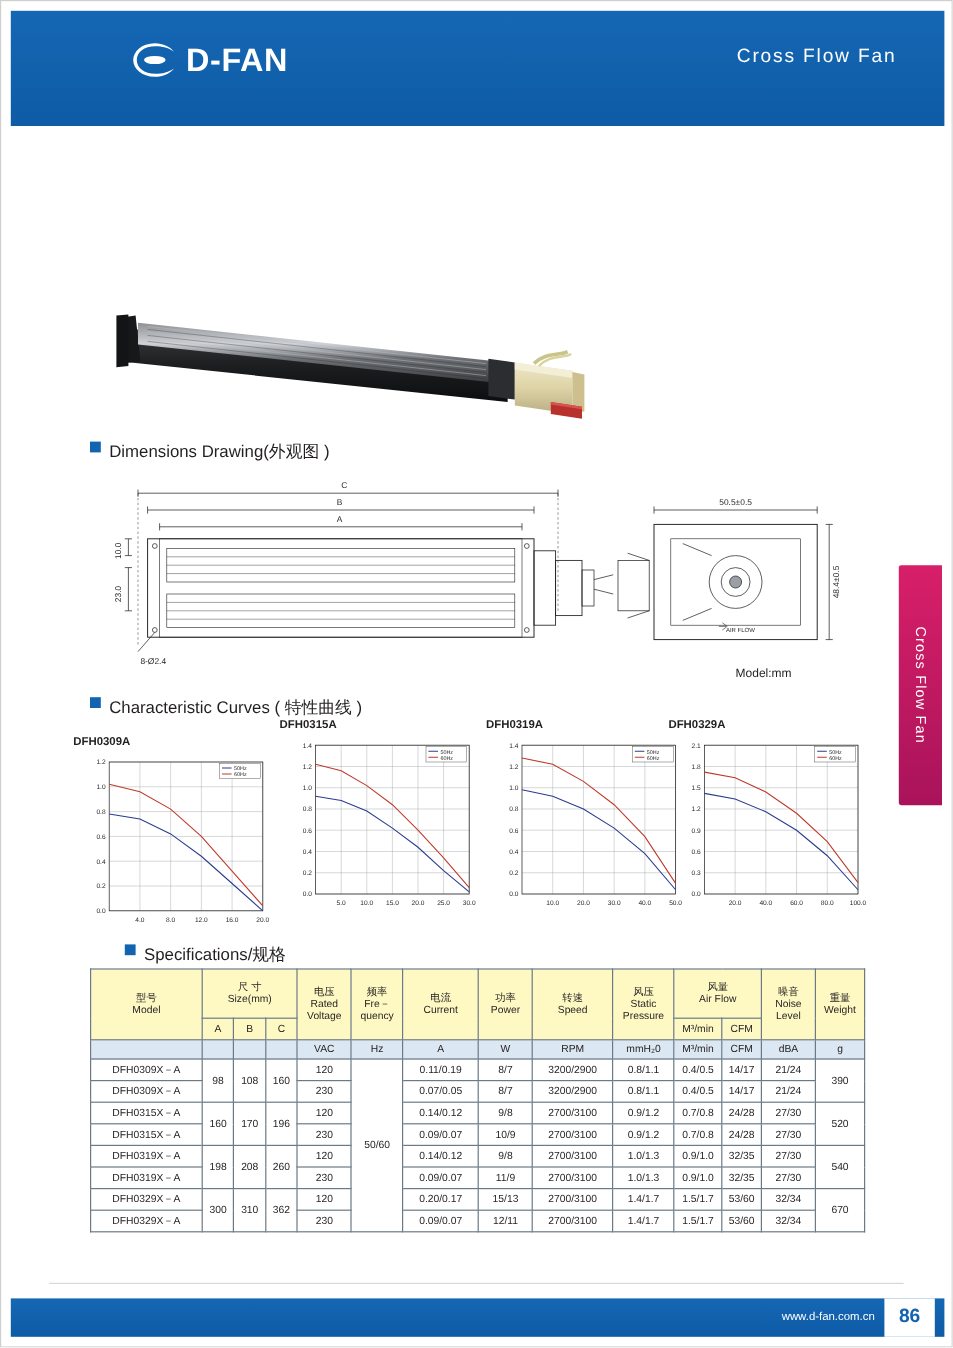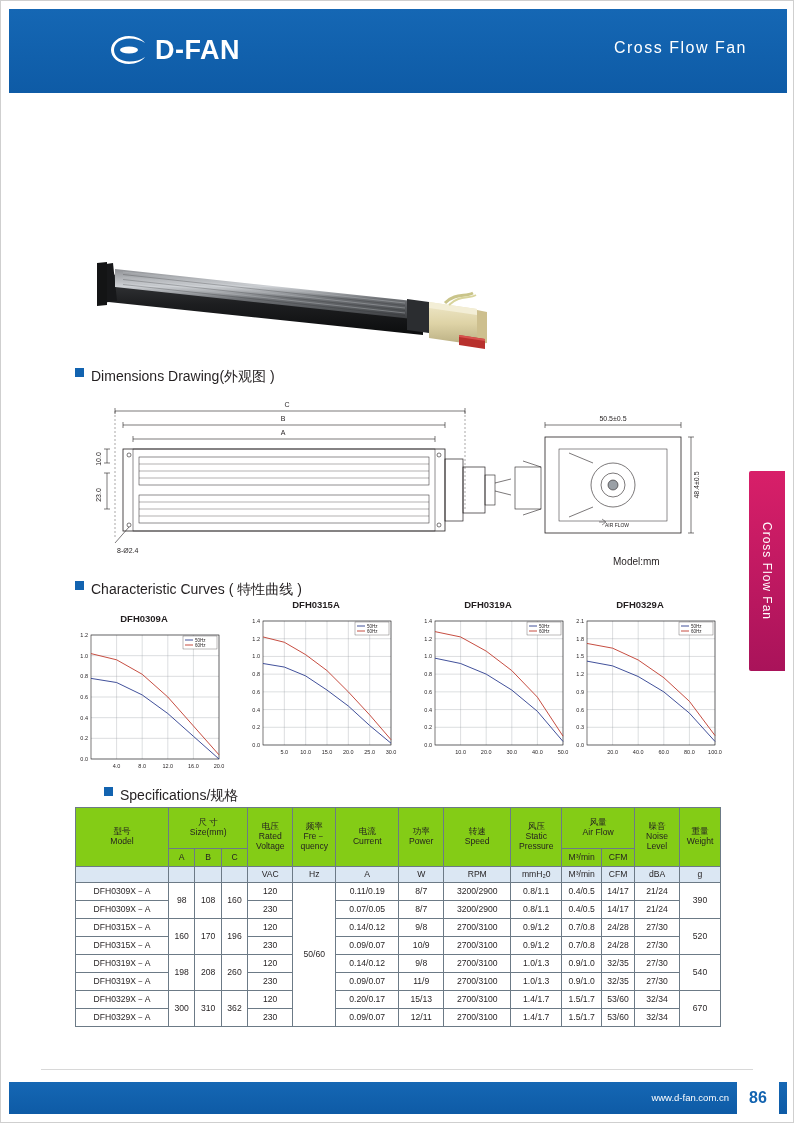--- a/index.html
+++ b/index.html
@@ -20,21 +20,21 @@
     width: 794px; height: 1123px;
     border: 1px solid #cfcfcf;
     box-sizing: border-box;
     background: #fff;
   }
 
   
   .header-bar {
     position: absolute;
     left: 8px; top: 8px;
-    width: 778px; height: 84px;
+    width: 778px; height: 96px;
     background: #1263b0;
     background: linear-gradient(180deg, #1567b4 0%, #0e5ba6 100%);
   }
   .logo-wrap {
     position: absolute;
     left: 100px; top: 24px;
     display: flex;
     align-items: center;
   }
   .logo-mark {
@@ -110,21 +110,21 @@
     left: 60px; top: 598px;
     width: 676px; height: 182px;
   }
   .curve-box {
     position: absolute;
     width: 166px; height: 168px;
   }
   .curve-title {
     position: absolute;
     width: 100%;
-    text-align: center;
+    text-align: left;
     top: 0;
     font-size: 9.5px;
     font-weight: bold;
     color: #231f20;
   }
 
   
   .spec-wrap {
     position: absolute;
     left: 74px; top: 806px;
@@ -138,21 +138,21 @@
   }
   table.spec th, table.spec td {
     border: 1px solid #6c7a86;
     text-align: center;
     vertical-align: middle;
     padding: 0;
     height: 17px;
     line-height: 1.15;
   }
   table.spec thead th {
-    background: #84cc16;
+    background: #fef9c3;
     font-weight: normal;
     font-size: 8.6px;
   }
   table.spec thead th.top { height: 40px; }
   table.spec thead th.unit { height: 15px; background: #dbe7f3; }
   td.model {
     text-align: left;
     padding-left: 9px;
     font-size: 8.6px;
   }

